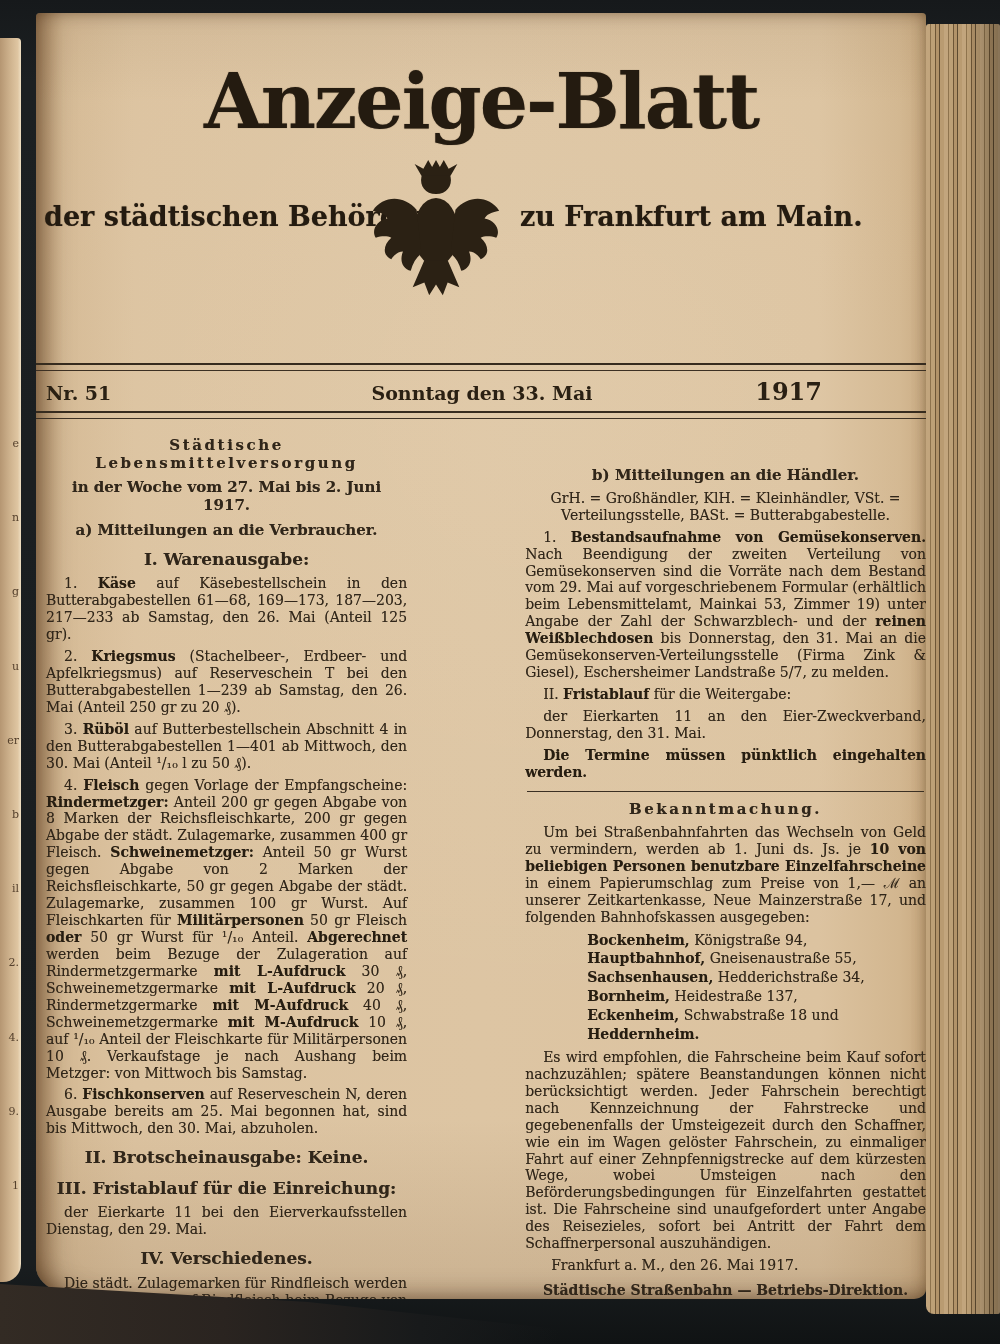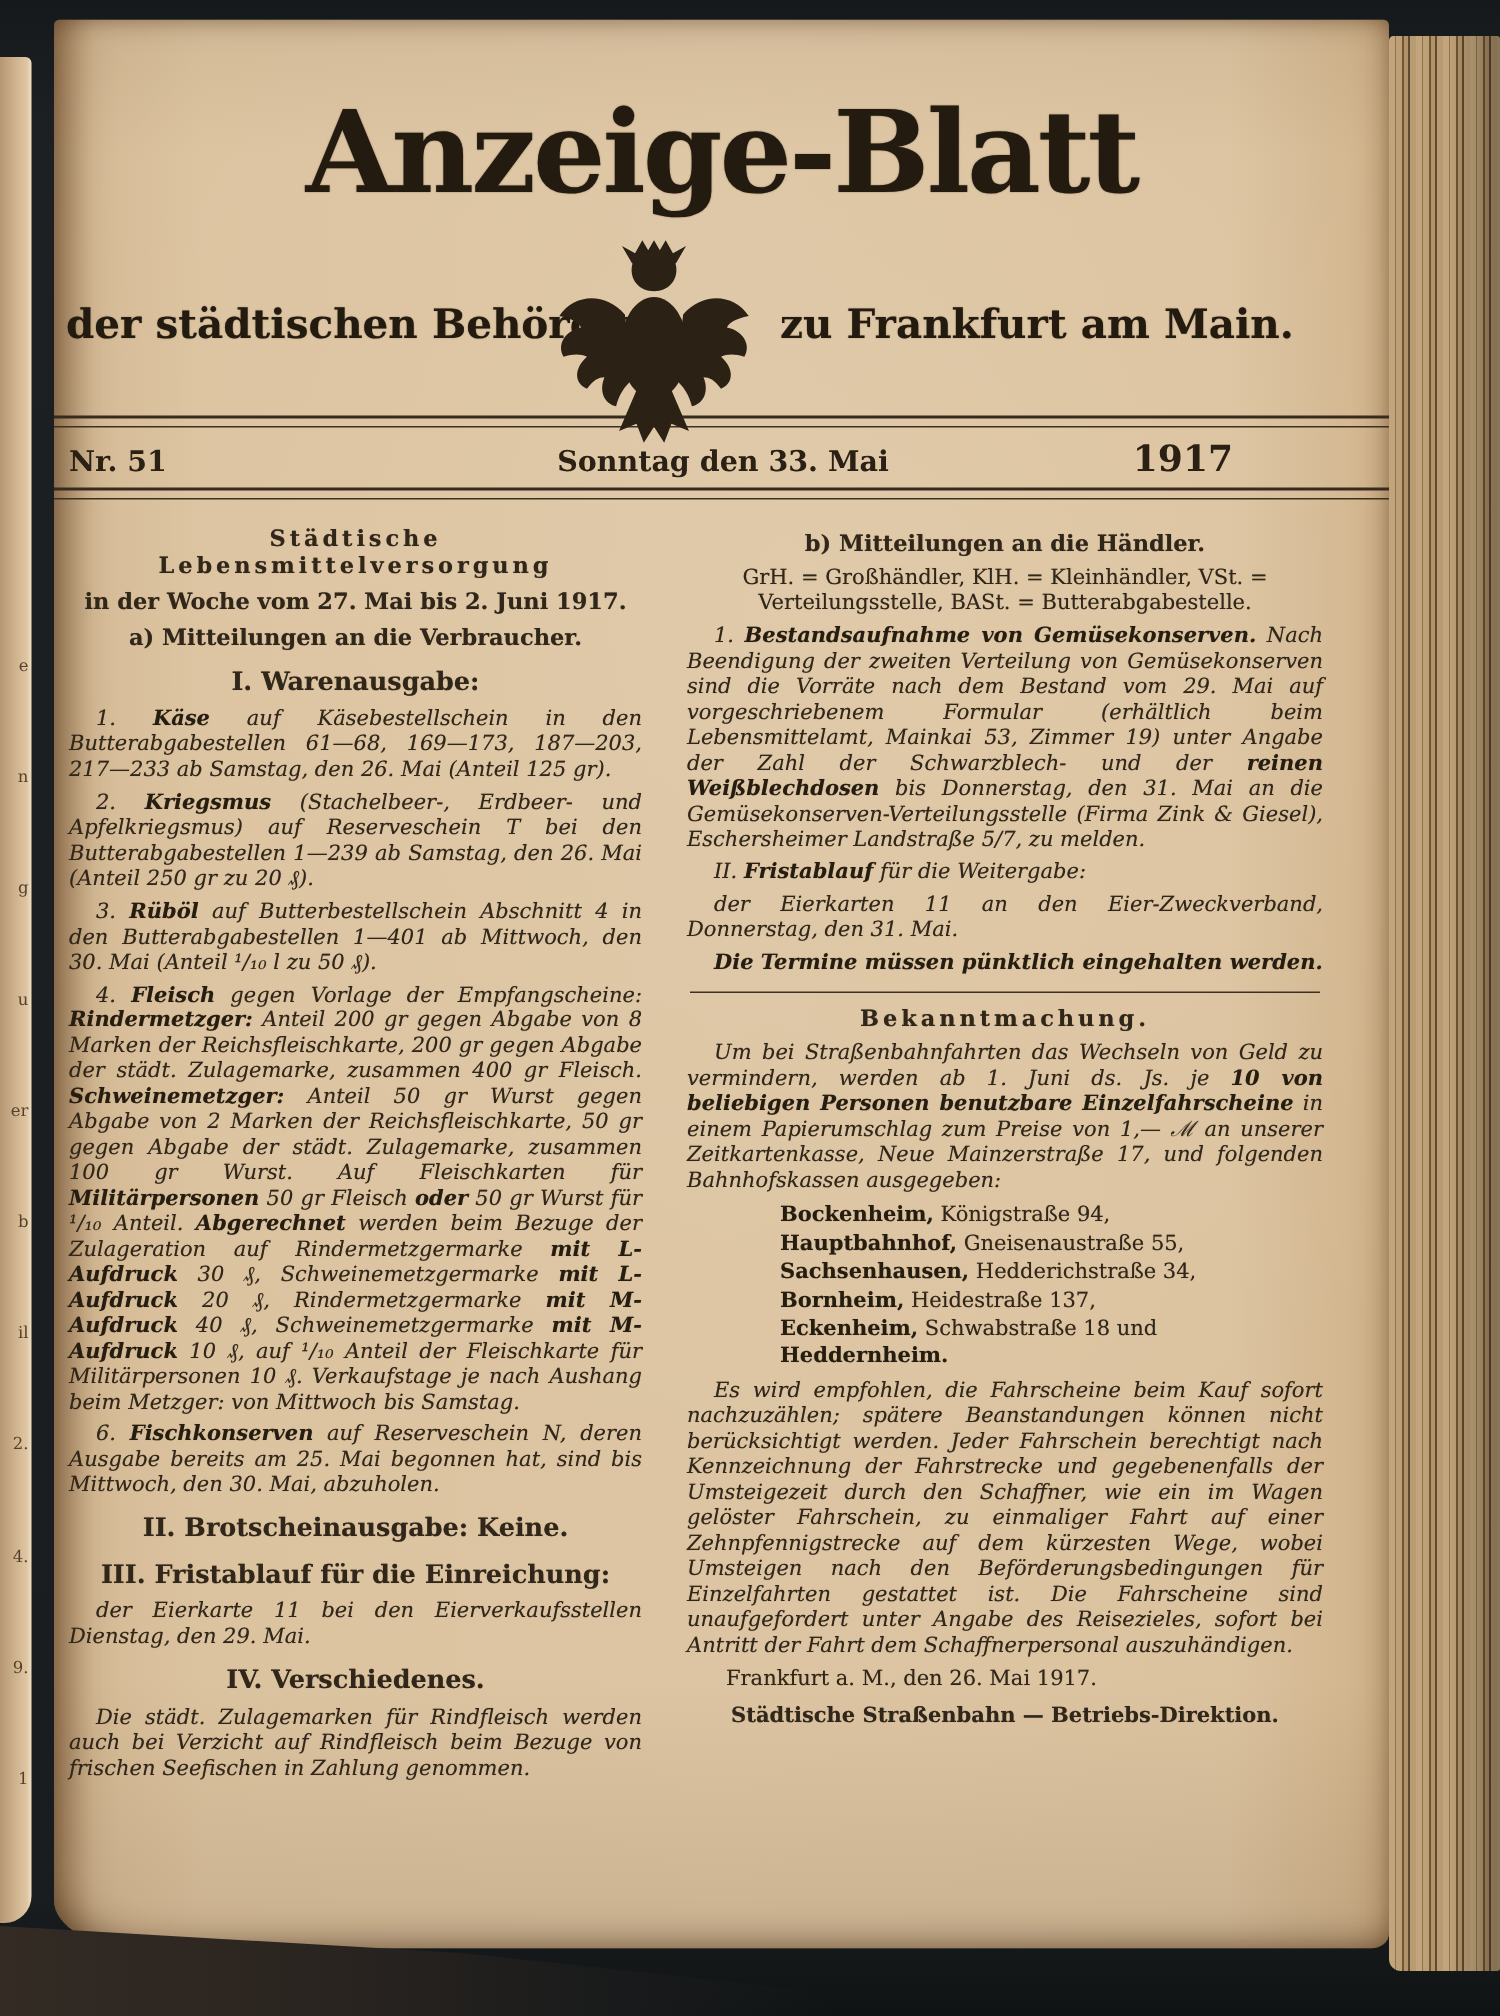--- a/index.html
+++ b/index.html
@@ -35,50 +35,50 @@
       linear-gradient(90deg, rgba(0,0,0,0) 55%, rgba(0,0,0,0.30) 100%),
       repeating-linear-gradient(90deg,
         #c2a57d 0 4px,#8e734d 4px 5px,#bda076 5px 9px,#6e5636 9px 10px,
         #b29369 10px 13px,#5d4a30 13px 14px,#b99b71 14px 18px);
     border-radius:3px 2px 2px 8px;}
   .bottom-cover{position:absolute;left:0;top:1284px;width:560px;height:60px;
     background:linear-gradient(90deg,#332b24 0%,#2a2420 40%,#181a1b 75%,rgba(0,0,0,0) 100%);
     clip-path:polygon(0 0,55% 30%,100% 75%,100% 100%,0 100%);}
 
   
-  .masthead{position:relative;height:264px;}
+  .masthead{position:relative;height:350px;}
   .mh-title{padding-top:44px;text-align:center;font-weight:bold;font-size:76px;
     letter-spacing:-2px;color:#241b10;text-shadow:0 0 1px rgba(40,25,10,0.55);}
   .mh-sub{position:absolute;font-weight:bold;font-size:27px;color:#241b10;
     text-shadow:0 0 0.8px rgba(40,25,10,0.5);}
   .mh-sub.left{left:8px;top:188px;}
   .mh-sub.right{left:484px;top:188px;}
   .eagle{position:absolute;left:332px;top:142px;width:136px;height:154px;}
 
   
   .drule{height:5px;border-top:2px solid #362b1e;border-bottom:1px solid #3c3023;}
   .dateline{display:flex;align-items:baseline;padding:6px 8px 5px 10px;font-weight:bold;
     font-size:19px;color:#2a2013;}
   .dl-issue{width:230px;}
   .dl-center{flex:1;text-align:center;}
   .dl-year{width:230px;text-align:right;padding-right:96px;font-size:24px;box-sizing:border-box;}
 
   
-  .cols{display:flex;align-items:flex-start;padding:14px 0 0 10px;}
+  .cols{display:flex;align-items:center;padding:14px 0 0 10px;gap:44px;}
   .col{font-size:14px;line-height:1.21;}
   .colL{width:382px;}
   .colR{width:424px;}
   .divider{border-left:1.6px solid #3b3023;margin:2px 15px 46px 14px;}
 
   .blk{margin:5px 0;}
   .bold{font-weight:bold;color:#261d11;}
   .spaced{text-align:center;font-weight:bold;font-size:15px;letter-spacing:2.6px;margin:3px 0 6px;}
   .centerb{text-align:center;font-weight:bold;font-size:15px;margin:6px 0;}
   .centerh{text-align:center;font-weight:bold;font-size:17px;margin:10px 0 6px;}
-  .p{text-align:justify;text-indent:18px;hyphens:auto;font-style:italic;}
+  .p{text-align:justify;text-indent:18px;hyphens:auto;}
   .pc{text-align:center;}
   .pdate{text-indent:26px;}
   .sig{text-align:center;font-weight:bold;margin-top:8px;}
   .rule{border-top:1.5px solid #3b3023;margin:10px 2px 8px;}
   .list-line{margin-left:62px;line-height:1.35;}
   .col *{text-shadow:0 0 0.5px rgba(45,30,12,0.45);}
 </style>
 </head>
 <body>
 

